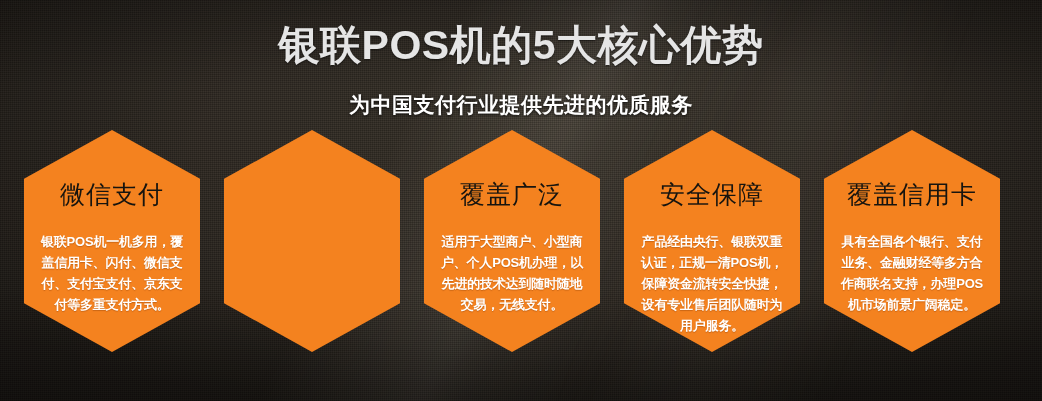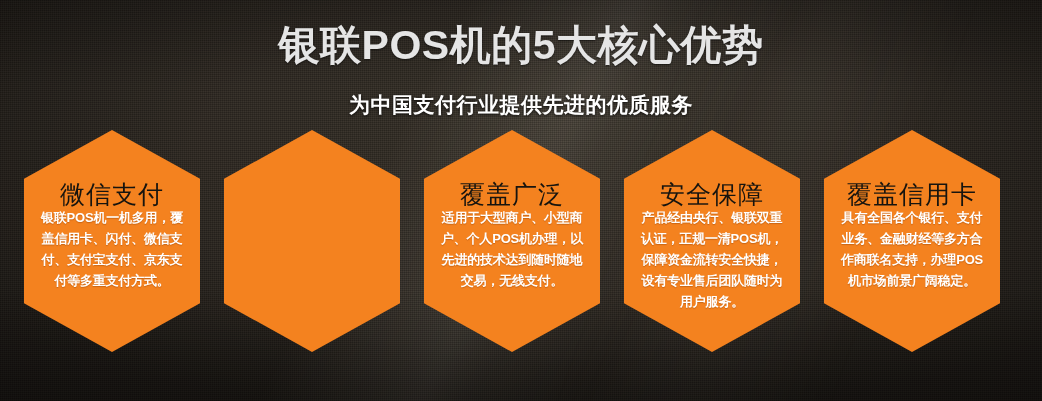--- a/index.html
+++ b/index.html
@@ -122,21 +122,21 @@
     margin-top: 52px;
     font-size: 25px;
     font-weight: 400;
     color: #16140f;
     letter-spacing: 1px;
     line-height: 1;
     text-align: center;
     white-space: nowrap;
   }
   .hex-body {
-    margin-top: 0;
+    margin-top: 24px;
     width: 150px;
     font-size: 13px;
     font-weight: bold;
     color: #ffffff;
     line-height: 1.62;
     text-align: center;
     letter-spacing: -0.2px;
     text-shadow: 0 1px 1px rgba(120,50,0,0.35);
   }
 </style>

